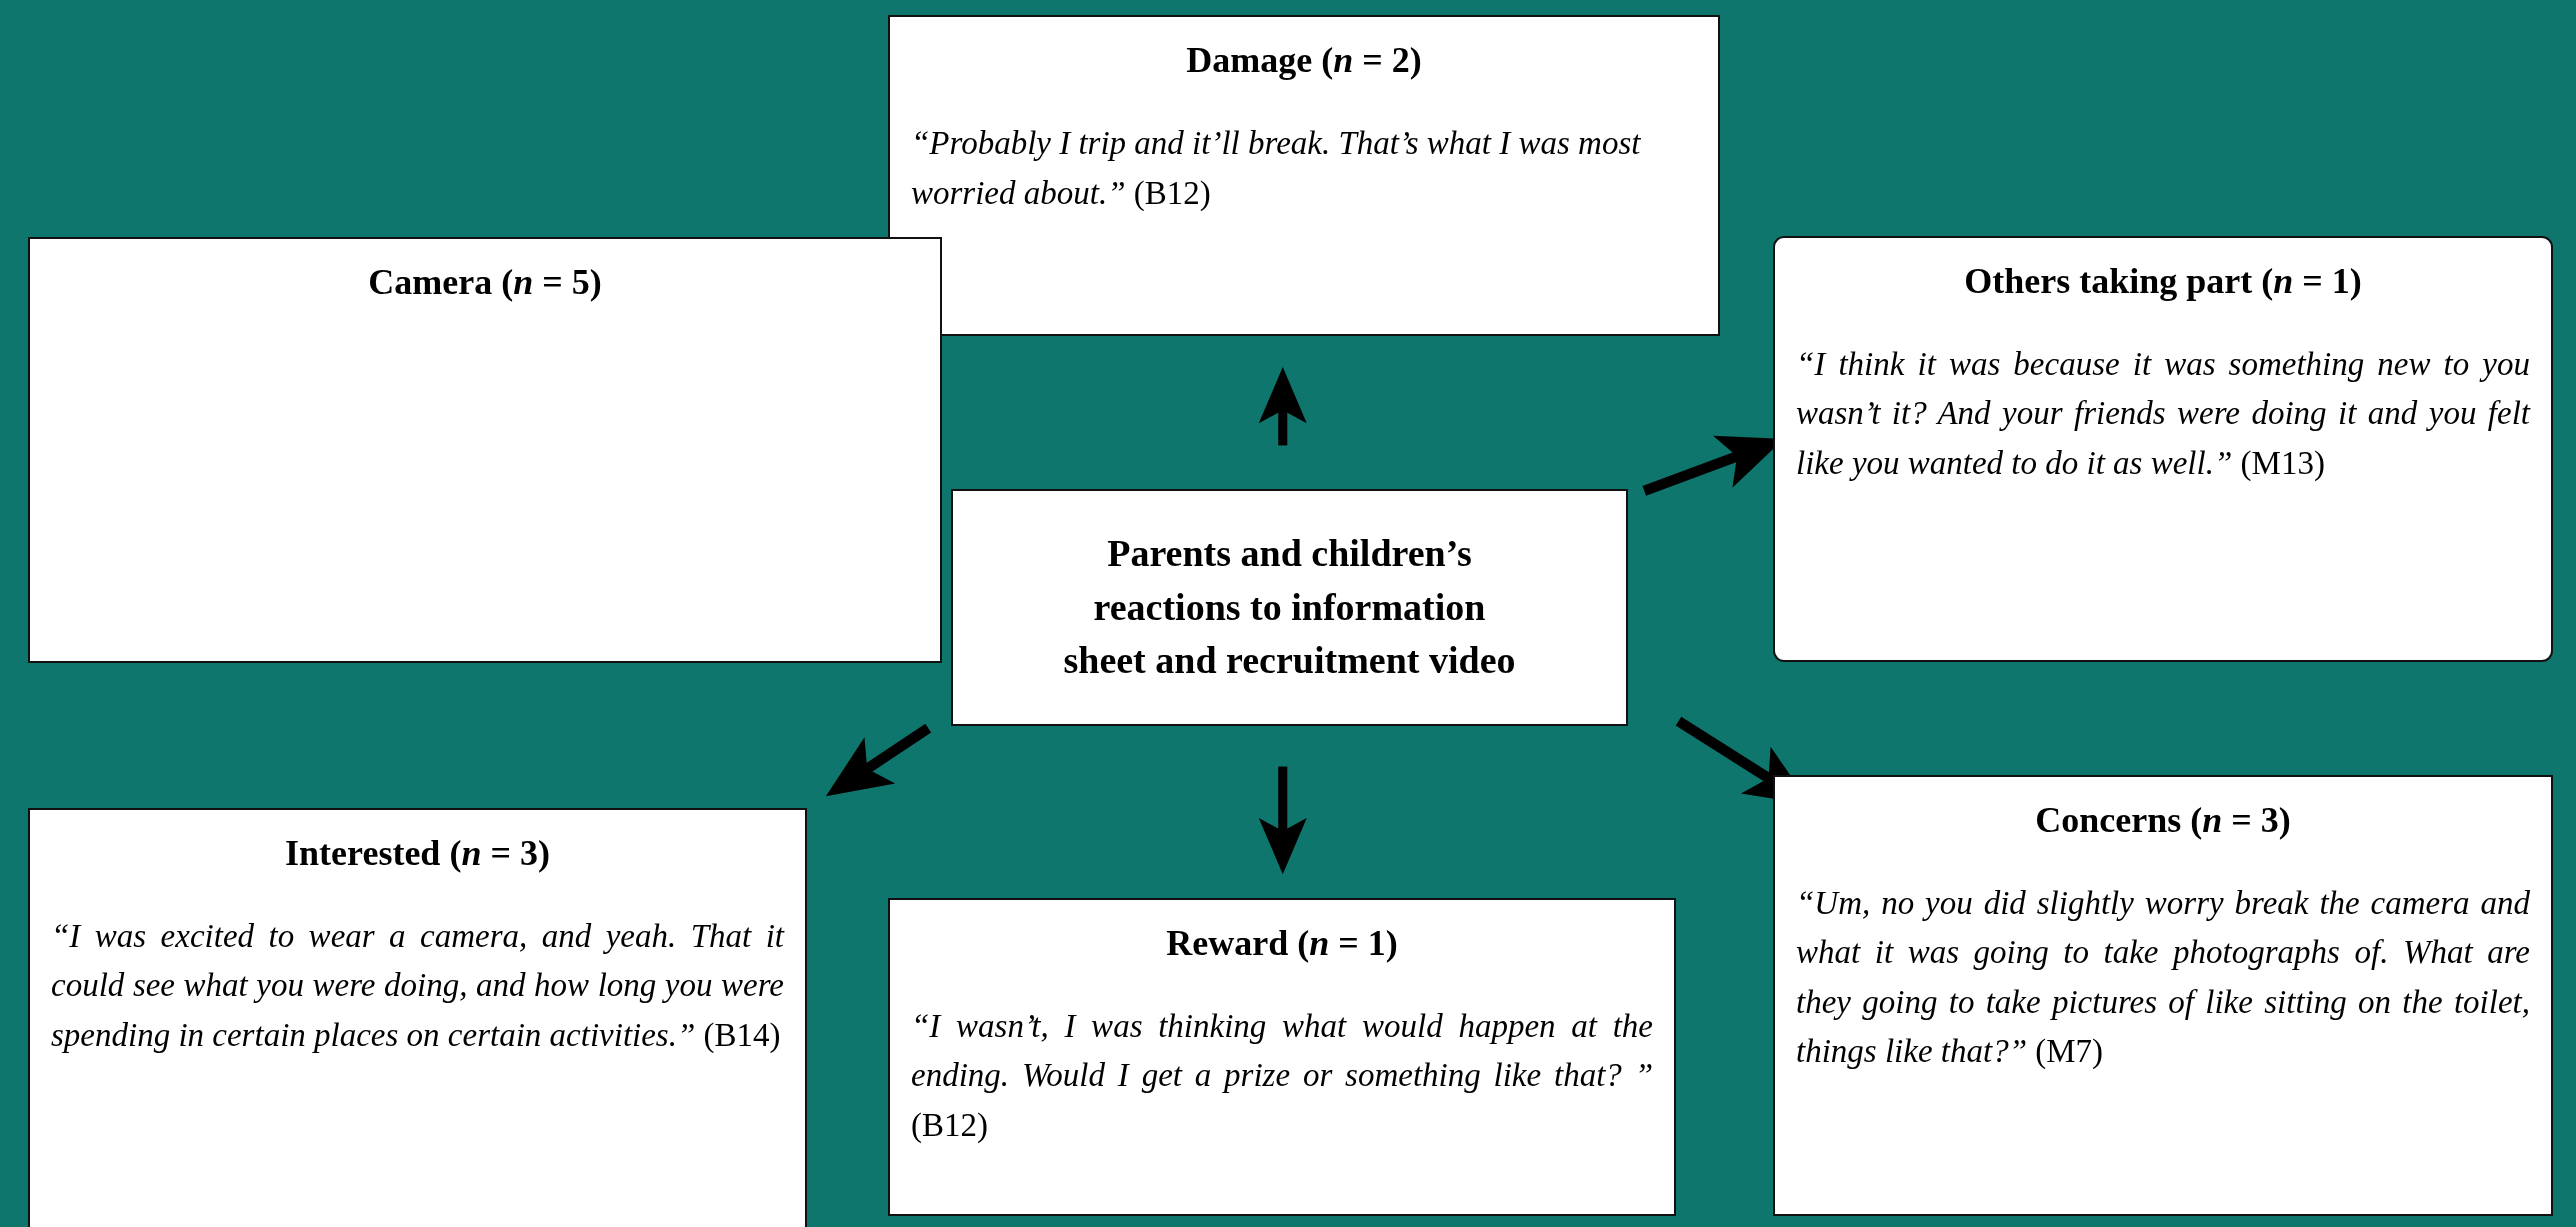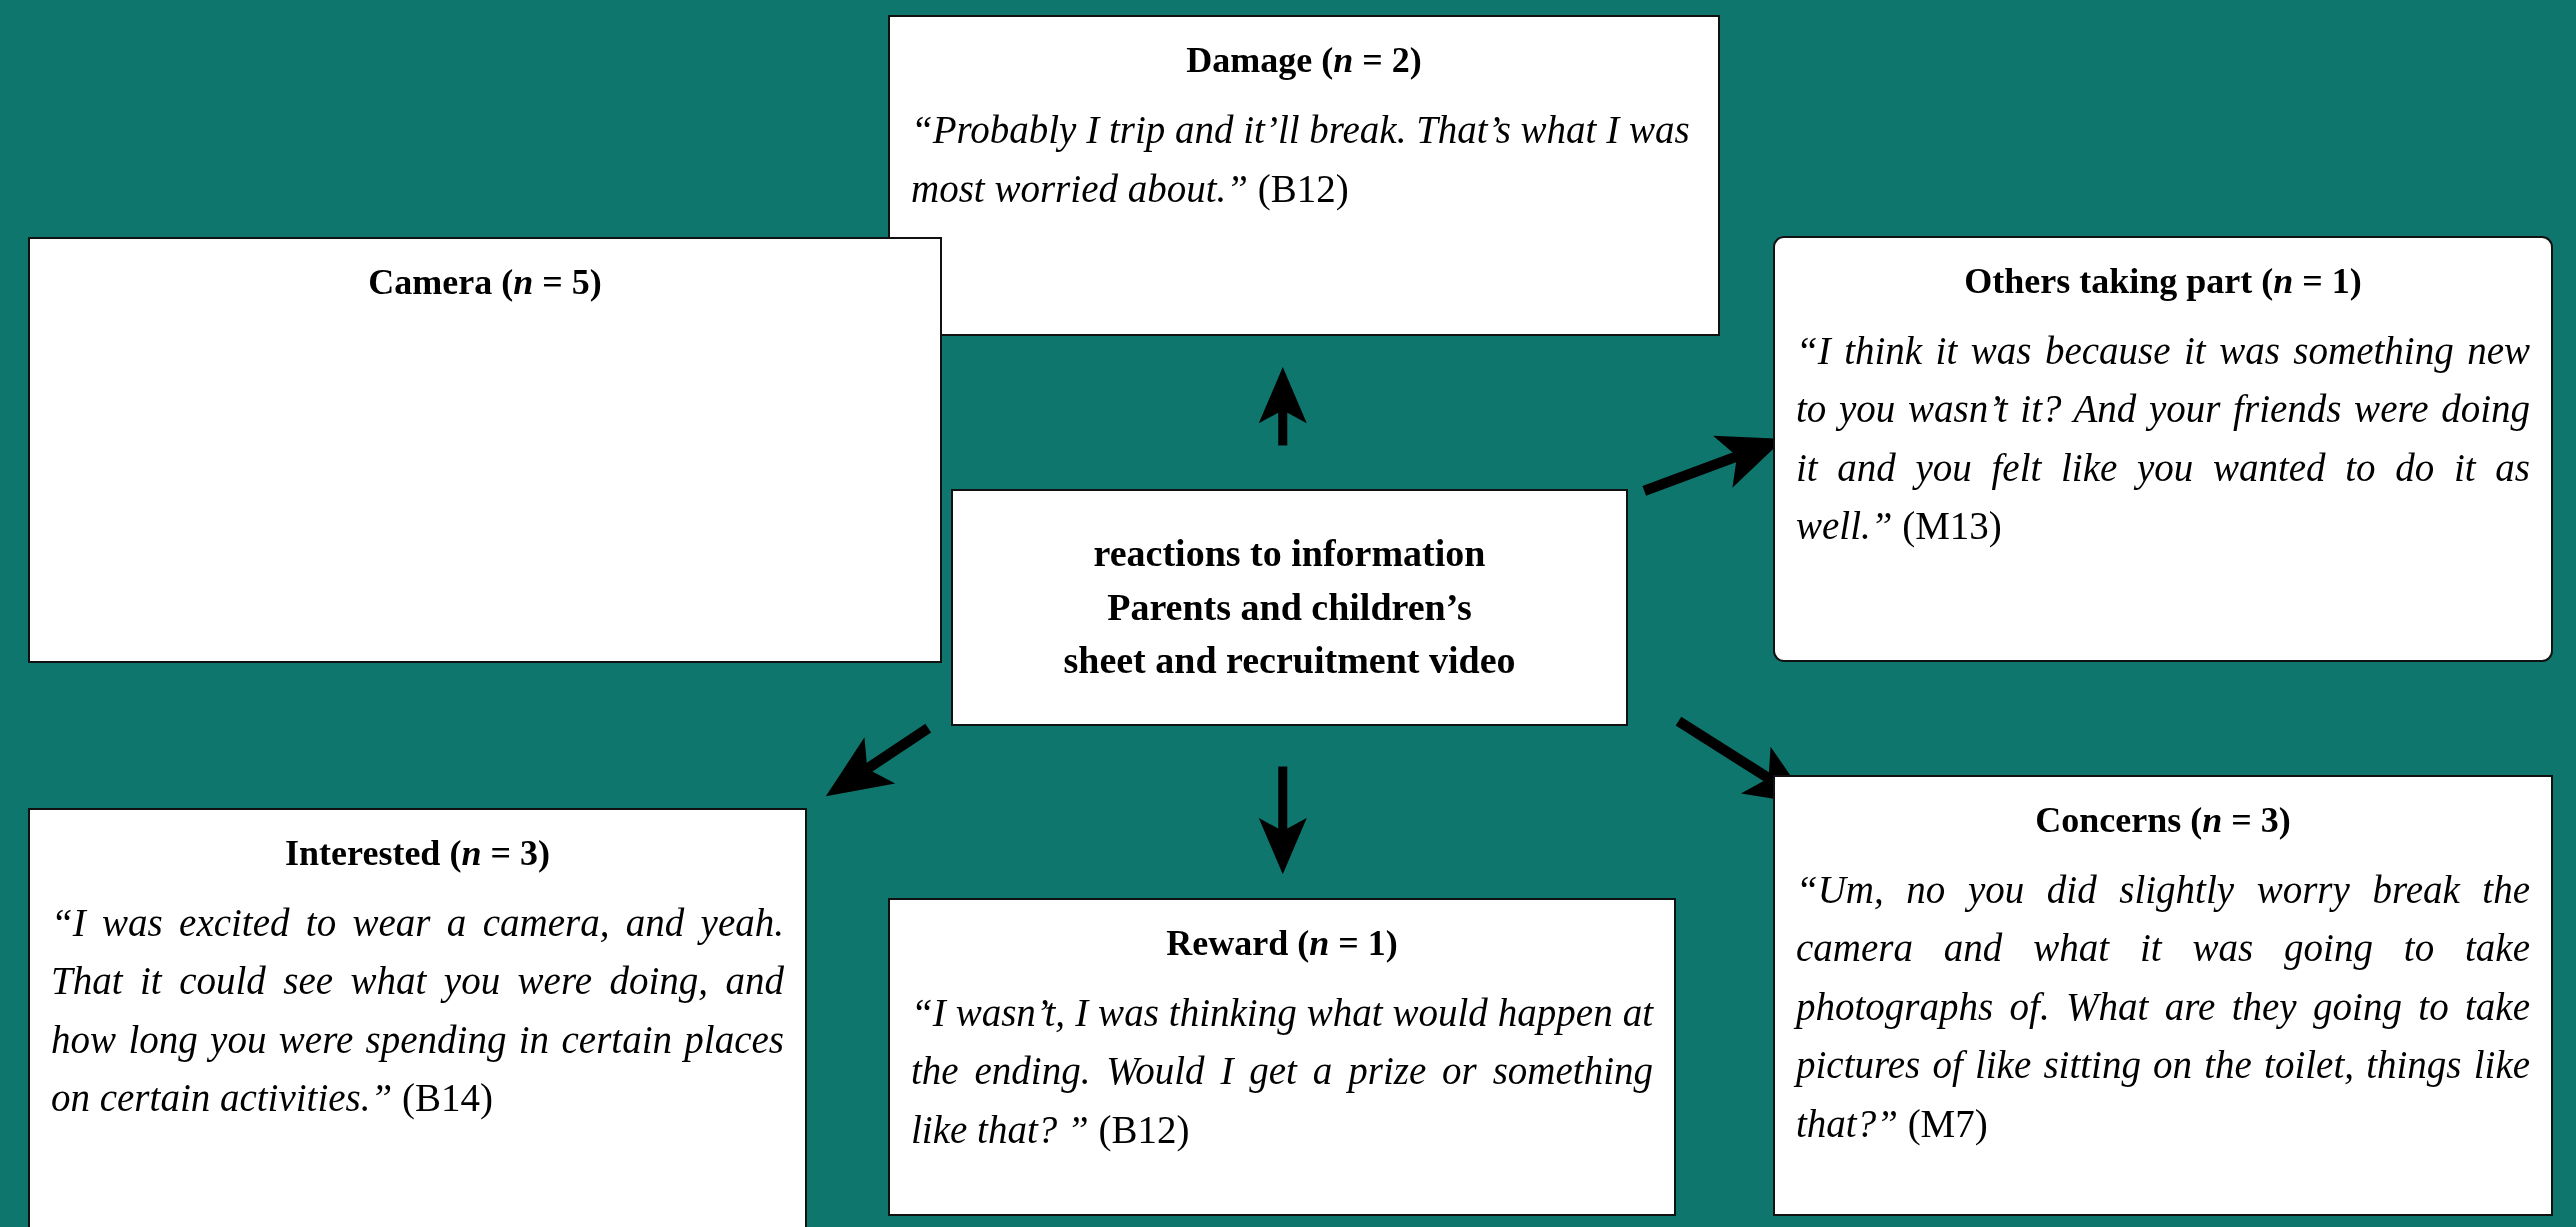--- a/index.html
+++ b/index.html
@@ -32,25 +32,25 @@
     line-height: 1.25;
     white-space: nowrap;
     margin: 11px 0 4.2px 0;
   }
   .node-title .n-italic {
     font-style: italic;
     font-weight: bold;
   }
   .node-quote {
     font-style: italic;
-    font-size: 39px;
+    font-size: 33px;
     line-height: 1.50;
     text-align: justify;
     text-justify: inter-word;
-    margin: 18px 0 0 0;
+    margin: 36px 0 0 0;
   }
   .node-quote .cite {
     font-style: normal;
   }
 
   
   .center-node {
     position: absolute;
     box-sizing: border-box;
     border: 2.8px solid #111111;
@@ -133,22 +133,22 @@
     <div class="node-title">
       <span>Others taking part (</span><span class="n-italic">n</span><span> = 1)</span>
     </div>
     <div class="node-quote">
       <span>“I think it was because it was something new to you wasn’t it? And your friends were doing it and you felt like you wanted to do it as well.” </span><span class="cite">(M13)</span>
     </div>
   </div>
 
   <div class="center-node" style="left:951px; top:489px; width:677px; height:237px;">
     <div class="center-title">
+      <div>Parents and children’s</div>
       <div>reactions to information</div>
-      <div>Parents and children’s</div>
       <div>sheet and recruitment video</div>
     </div>
   </div>
 
   <div class="node" style="left:28px; top:808px; width:779px; height:447px;">
     <div class="node-title">
       <span>Interested (</span><span class="n-italic">n</span><span> = 3)</span>
     </div>
     <div class="node-quote">
       <span>“I was excited to wear a camera, and yeah. That it could see what you were doing, and how long you were spending in certain places on certain activities.” </span><span class="cite">(B14)</span>

